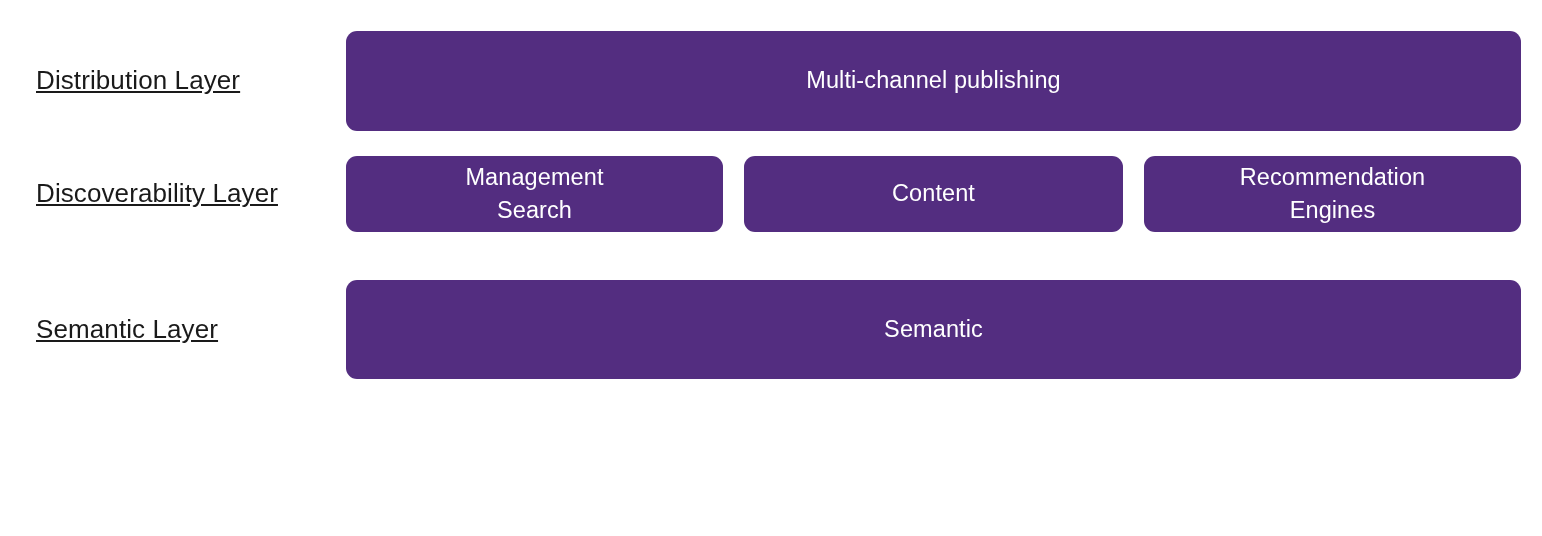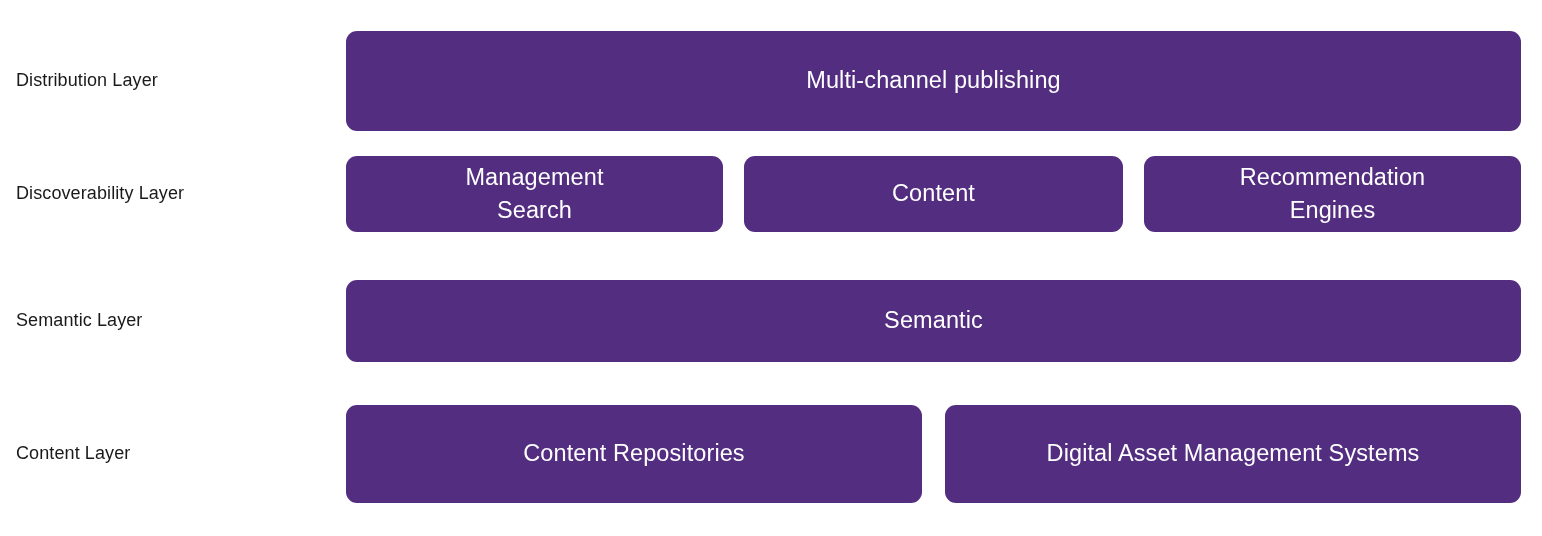--- a/index.html
+++ b/index.html
@@ -25,32 +25,33 @@
   .layer-row {
     position: absolute;
     left: 0;
     width: 1542px;
     display: flex;
     align-items: stretch;
   }
 
   .layer-label {
     position: absolute;
-    left: 16px;
+    left: 36px;
     width: 300px;
     color: #1a1a1a;
-    font-size: 18px;
+    font-size: 26px;
     font-weight: 400;
     letter-spacing: 0.1px;
     line-height: 1.2;
     white-space: nowrap;
     display: flex;
     align-items: center;
     height: 100%;
     top: 0;
+    text-decoration: underline;
   }
 
   .boxes {
     position: absolute;
     left: 346px;
     right: 21px;
     top: 0;
     bottom: 0;
     display: flex;
     align-items: stretch;
@@ -70,21 +71,21 @@
     line-height: 1.42;
     letter-spacing: 0.1px;
     padding: 4px 14px;
     box-sizing: border-box;
     white-space: pre-line;
   }
 
   
   #row-distribution   { top: 31px;  height: 100px; }
   #row-discoverability{ top: 156px; height: 76px; }
-  #row-semantic       { top: 280px; height: 82px;  }
+  #row-semantic       { top: 280px; height: 99px;  }
   #row-content        { top: 405px; height: 98px;  }
 
   
   #row-distribution .boxes > .node-box { flex: 1 1 auto; }
 
   
   #row-discoverability .boxes { gap: 21px; }
   #box-enterprise-search      { flex: 0 0 377px; }
   #box-chatbots               { flex: 0 0 379px; }
   #box-recommendation-engines { flex: 1 1 auto; }
@@ -120,21 +121,14 @@
     </div>
   </div>
 
   <div class="layer-row" id="row-semantic">
     <div class="layer-label">Semantic Layer</div>
     <div class="boxes">
       <div class="node-box" id="box-metadata">Semantic</div>
     </div>
   </div>
 
-  <div class="layer-row" id="row-content">
-    <div class="layer-label">Content Layer</div>
-    <div class="boxes">
-      <div class="node-box" id="box-content-repositories">Content Repositories</div>
-      <div class="node-box" id="box-dam-systems">Digital Asset Management Systems</div>
-    </div>
-  </div>
 
 </div>
 
 </body></html>

